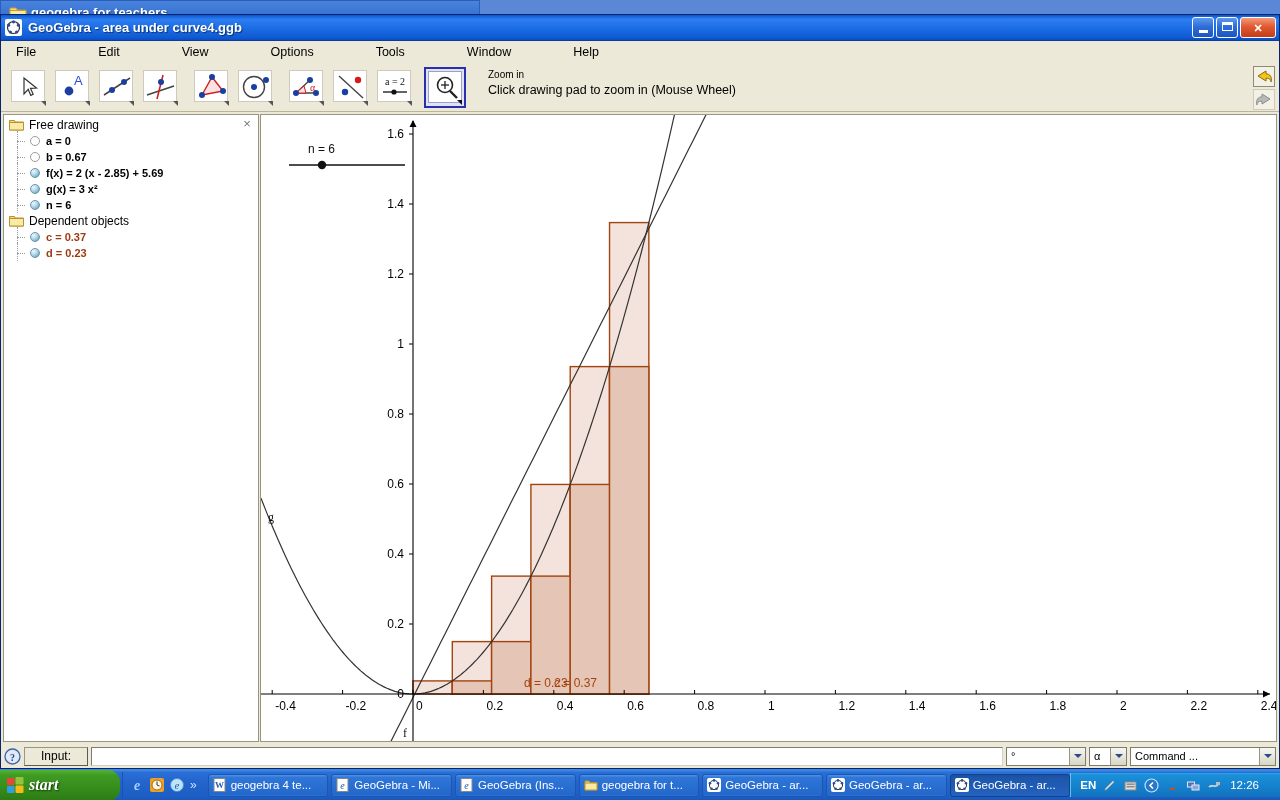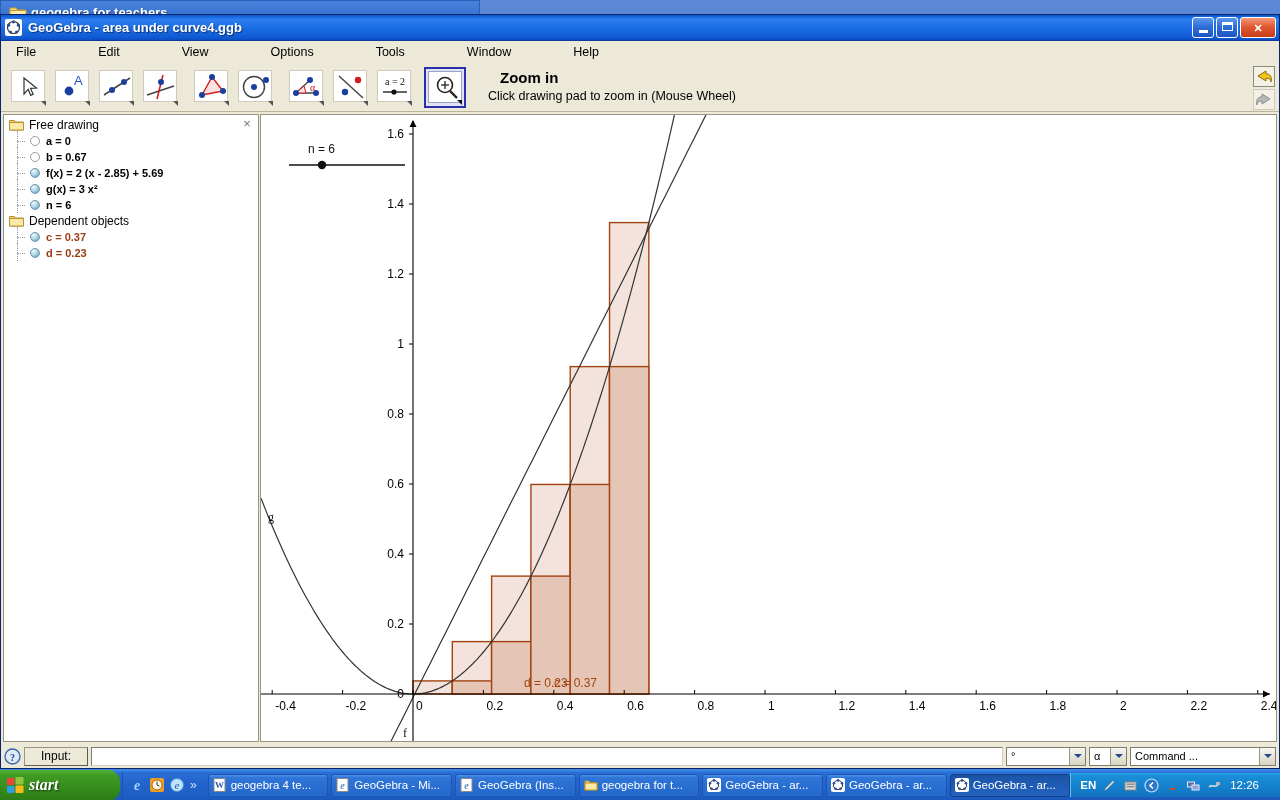--- a/index.html
+++ b/index.html
@@ -98,21 +98,21 @@
   .tbtn .corner{
     position:absolute; right:2px; bottom:1px; width:0;height:0;
     border-left:5px solid transparent; border-top:5px solid #555;
   }
   .tbtn.sel .corner{ border-top-color:#111; }
   .tbtn svg{ position:absolute; left:4px; top:3px; }
 
   .toolhelp{
     position:absolute; left:487px; top:6px; font-size:12px; color:#000;
   }
-  .toolhelp .th1{ font-weight:bold; font-size:15px;margin-left:12px; }
+  .toolhelp .th1{ font-weight:normal; font-size:10px; }
   .toolhelp .th2{ margin-top:3px; font-size:12.5px; }
 
   .urbtns{ position:absolute; right:4px; top:3px; }
   .urbtn{
     width:22px;height:21px;border:1px solid #8f8a74;background:#f3f1e6;
     margin-bottom:2px; position:relative; cursor:pointer;
   }
   .urbtn.dis{ border-color:#cfcabb; }
 
   

